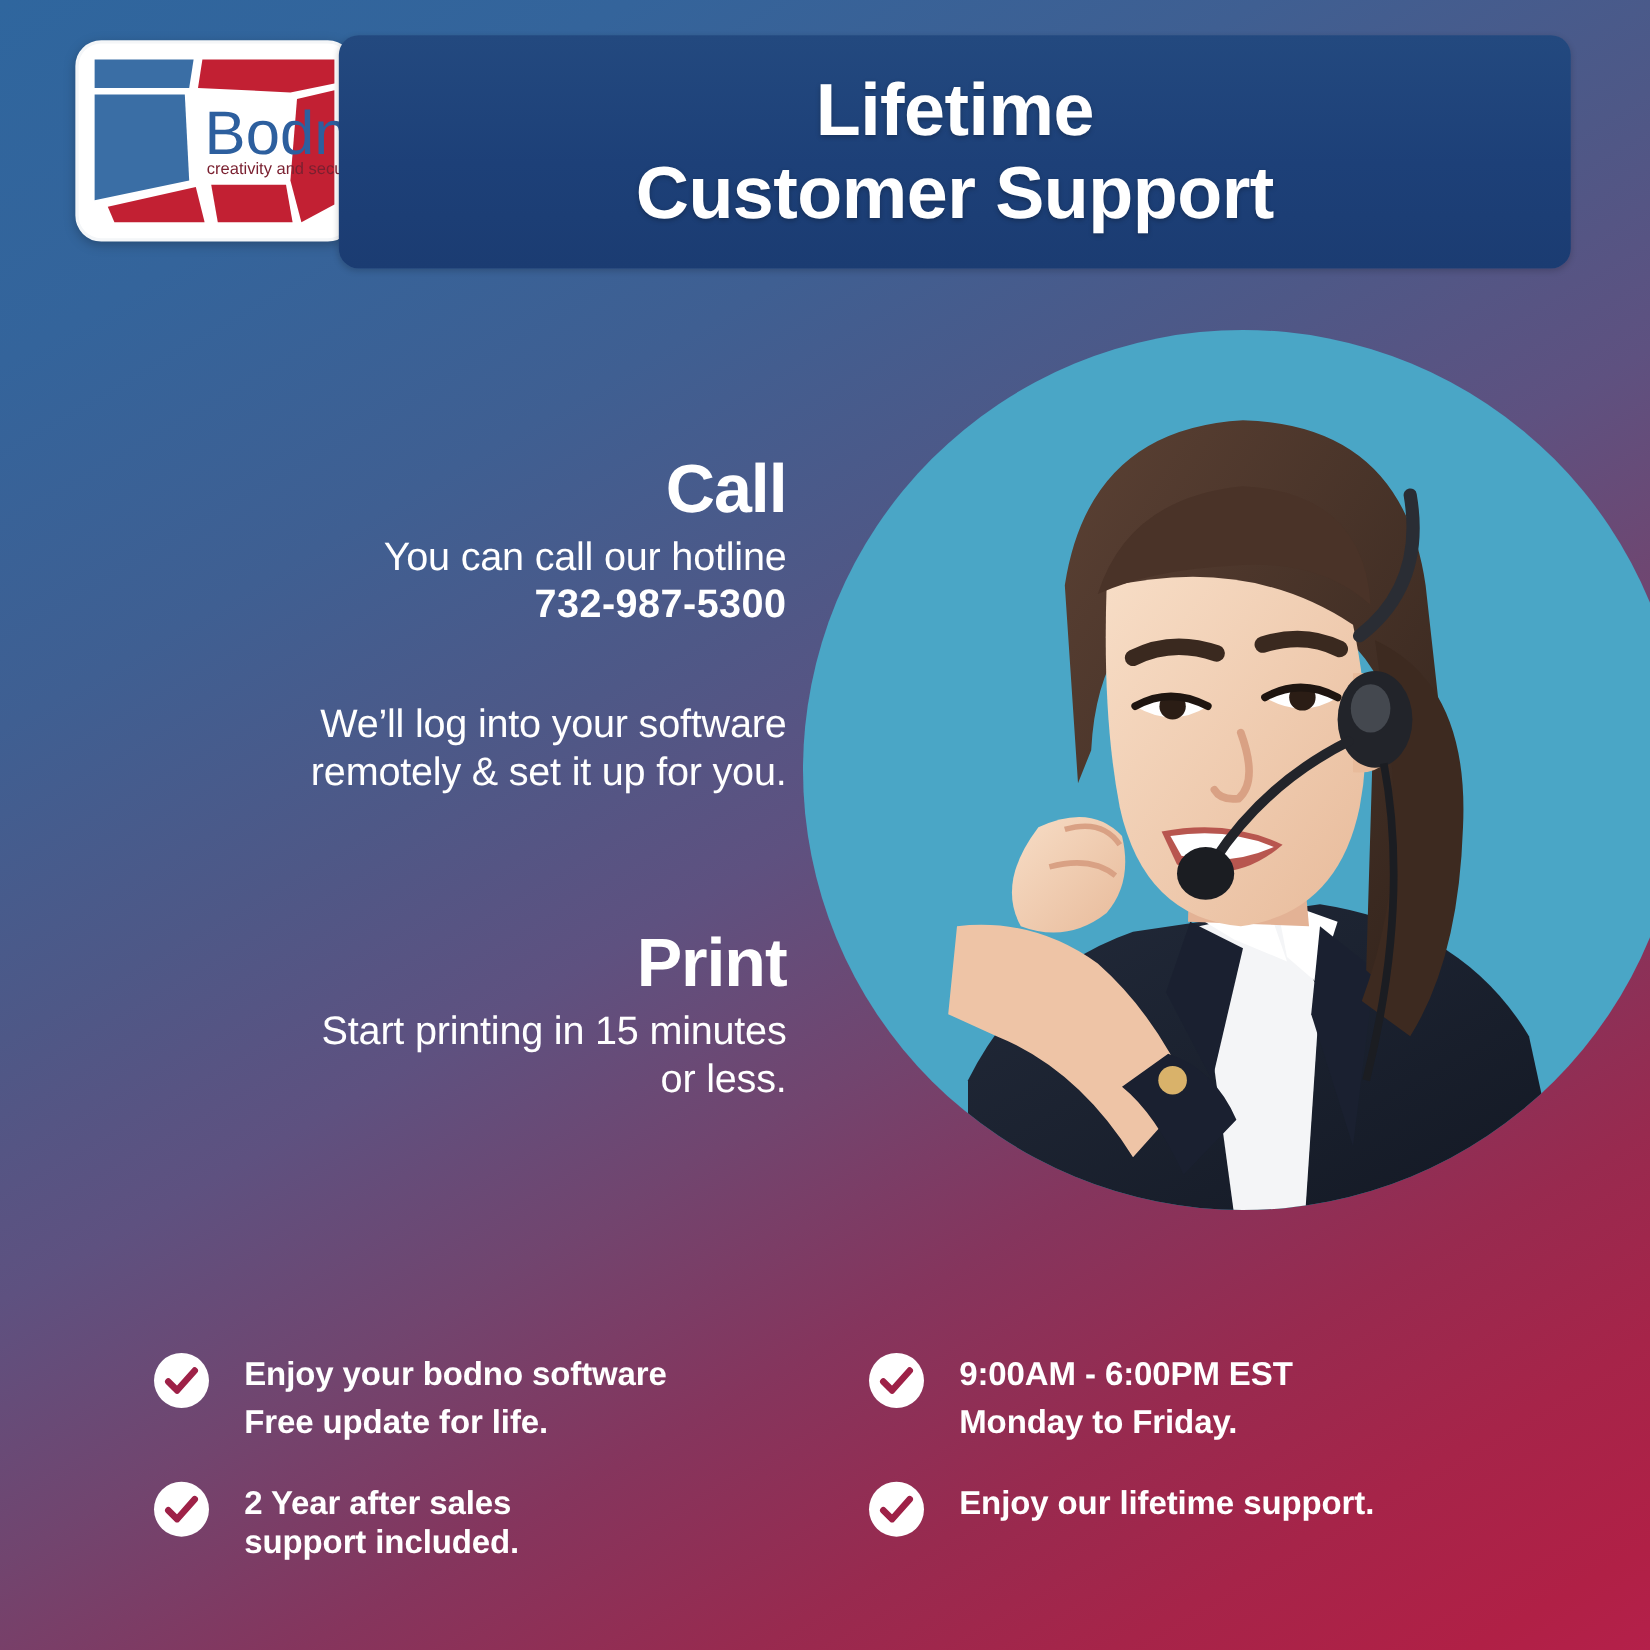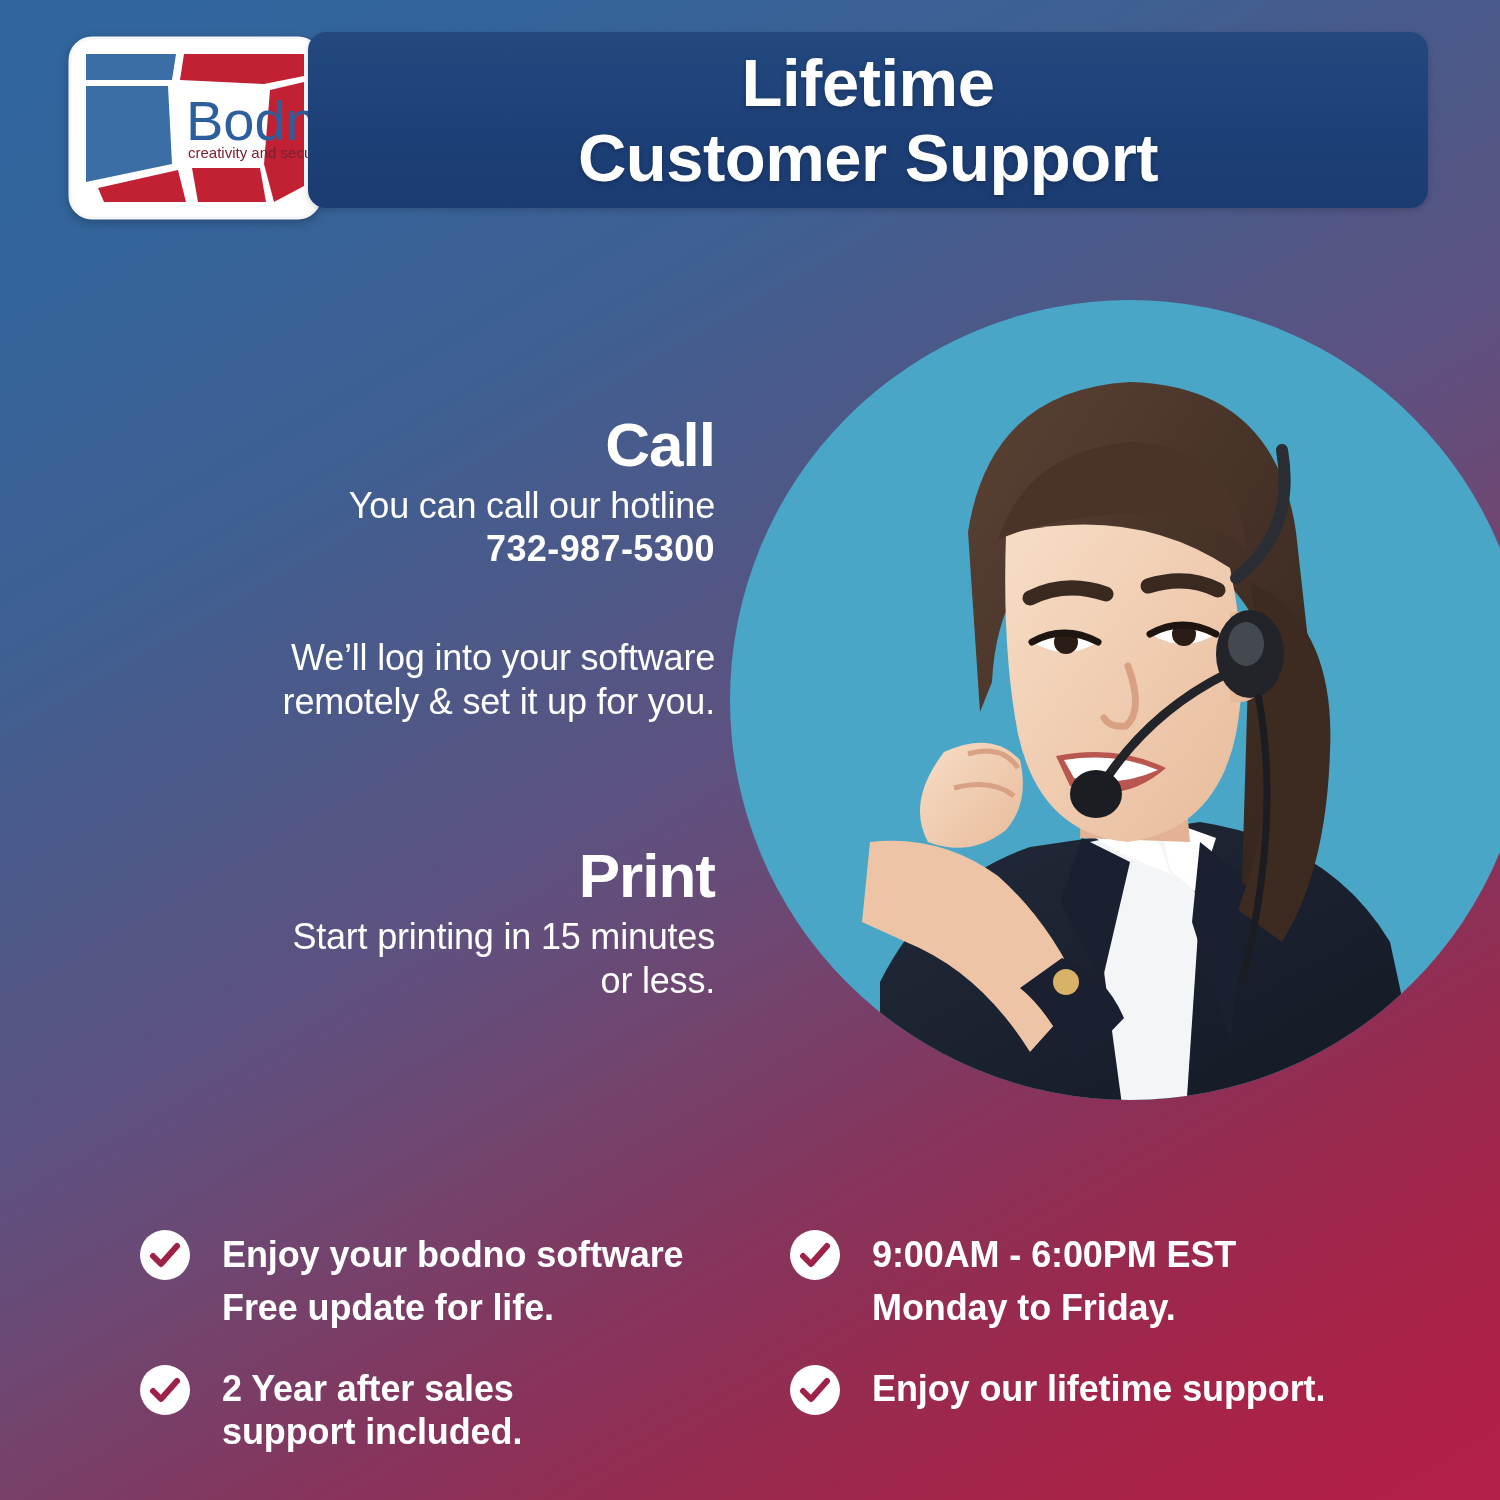--- a/index.html
+++ b/index.html
@@ -23,21 +23,21 @@
         #85355d 70%,
         #982a4f 80%,
         #a62449 88%,
         #b02046 96%,
         #b4204a 100%);
   }
 
   
   #banner {
     position:absolute;
-    left:308px; top:32px; width:1120px; height:176px;
+    left:308px; top:32px; width:1120px; height:212px;
     background:linear-gradient(180deg,#23497f 0%,#1d4078 55%,#1b3c72 100%);
     border-radius:18px;
     box-shadow:0 2px 6px rgba(0,0,0,.18);
   }
   #banner-title {
     position:absolute; left:0; right:0; top:50%;
     transform:translateY(-50%);
     text-align:center;
     color:#ffffff;
     font-size:67px;
@@ -98,21 +98,21 @@
     flex:0 0 auto;
     width:50px; height:50px; border-radius:50%;
     background:#ffffff;
     display:flex; align-items:center; justify-content:center;
     margin-top:2px;
   }
   .check-icon svg { display:block; }
   .check-text {
     margin-left:32px;
     color:#ffffff;
-    font-size:36px; font-weight:bold;
+    font-size:30px; font-weight:bold;
     white-space:pre-line;
     letter-spacing:-0.1px;
   }
   .lh-wide  { line-height:1.48; }
   .lh-tight { line-height:1.20; }
   .row-pad  { padding-top:4px; }
 </style>
 </head>
 <body>
 

